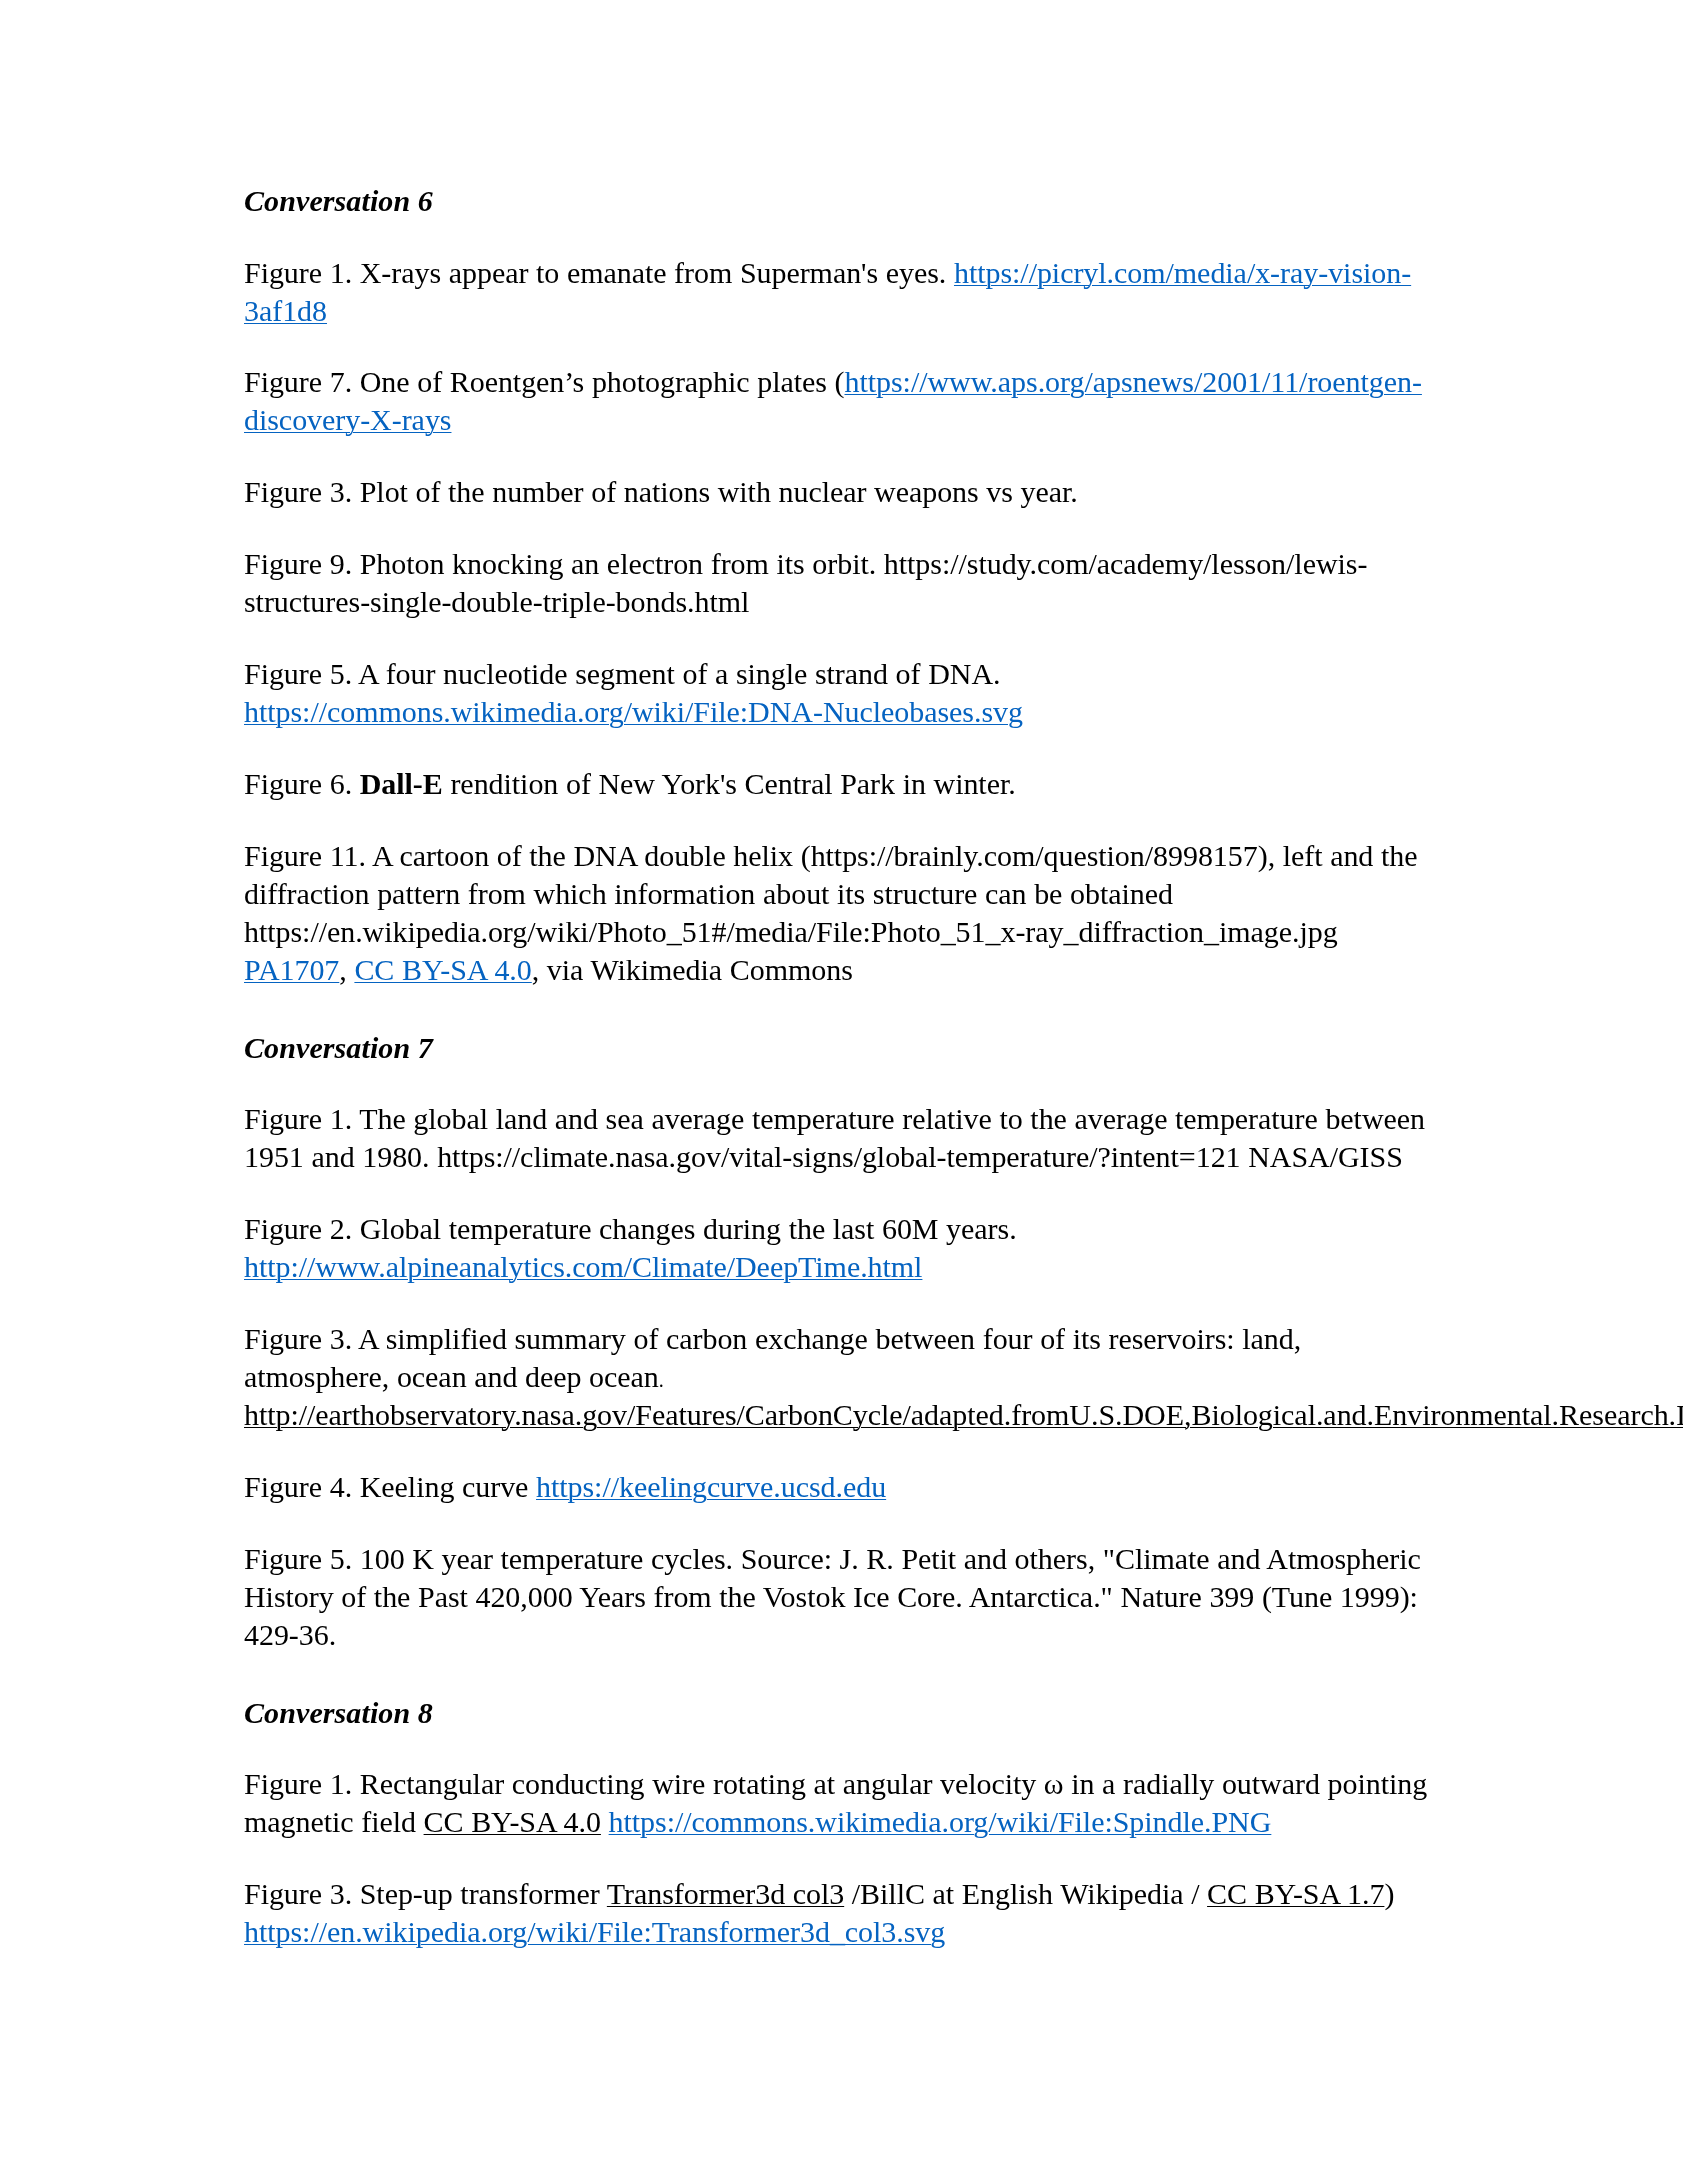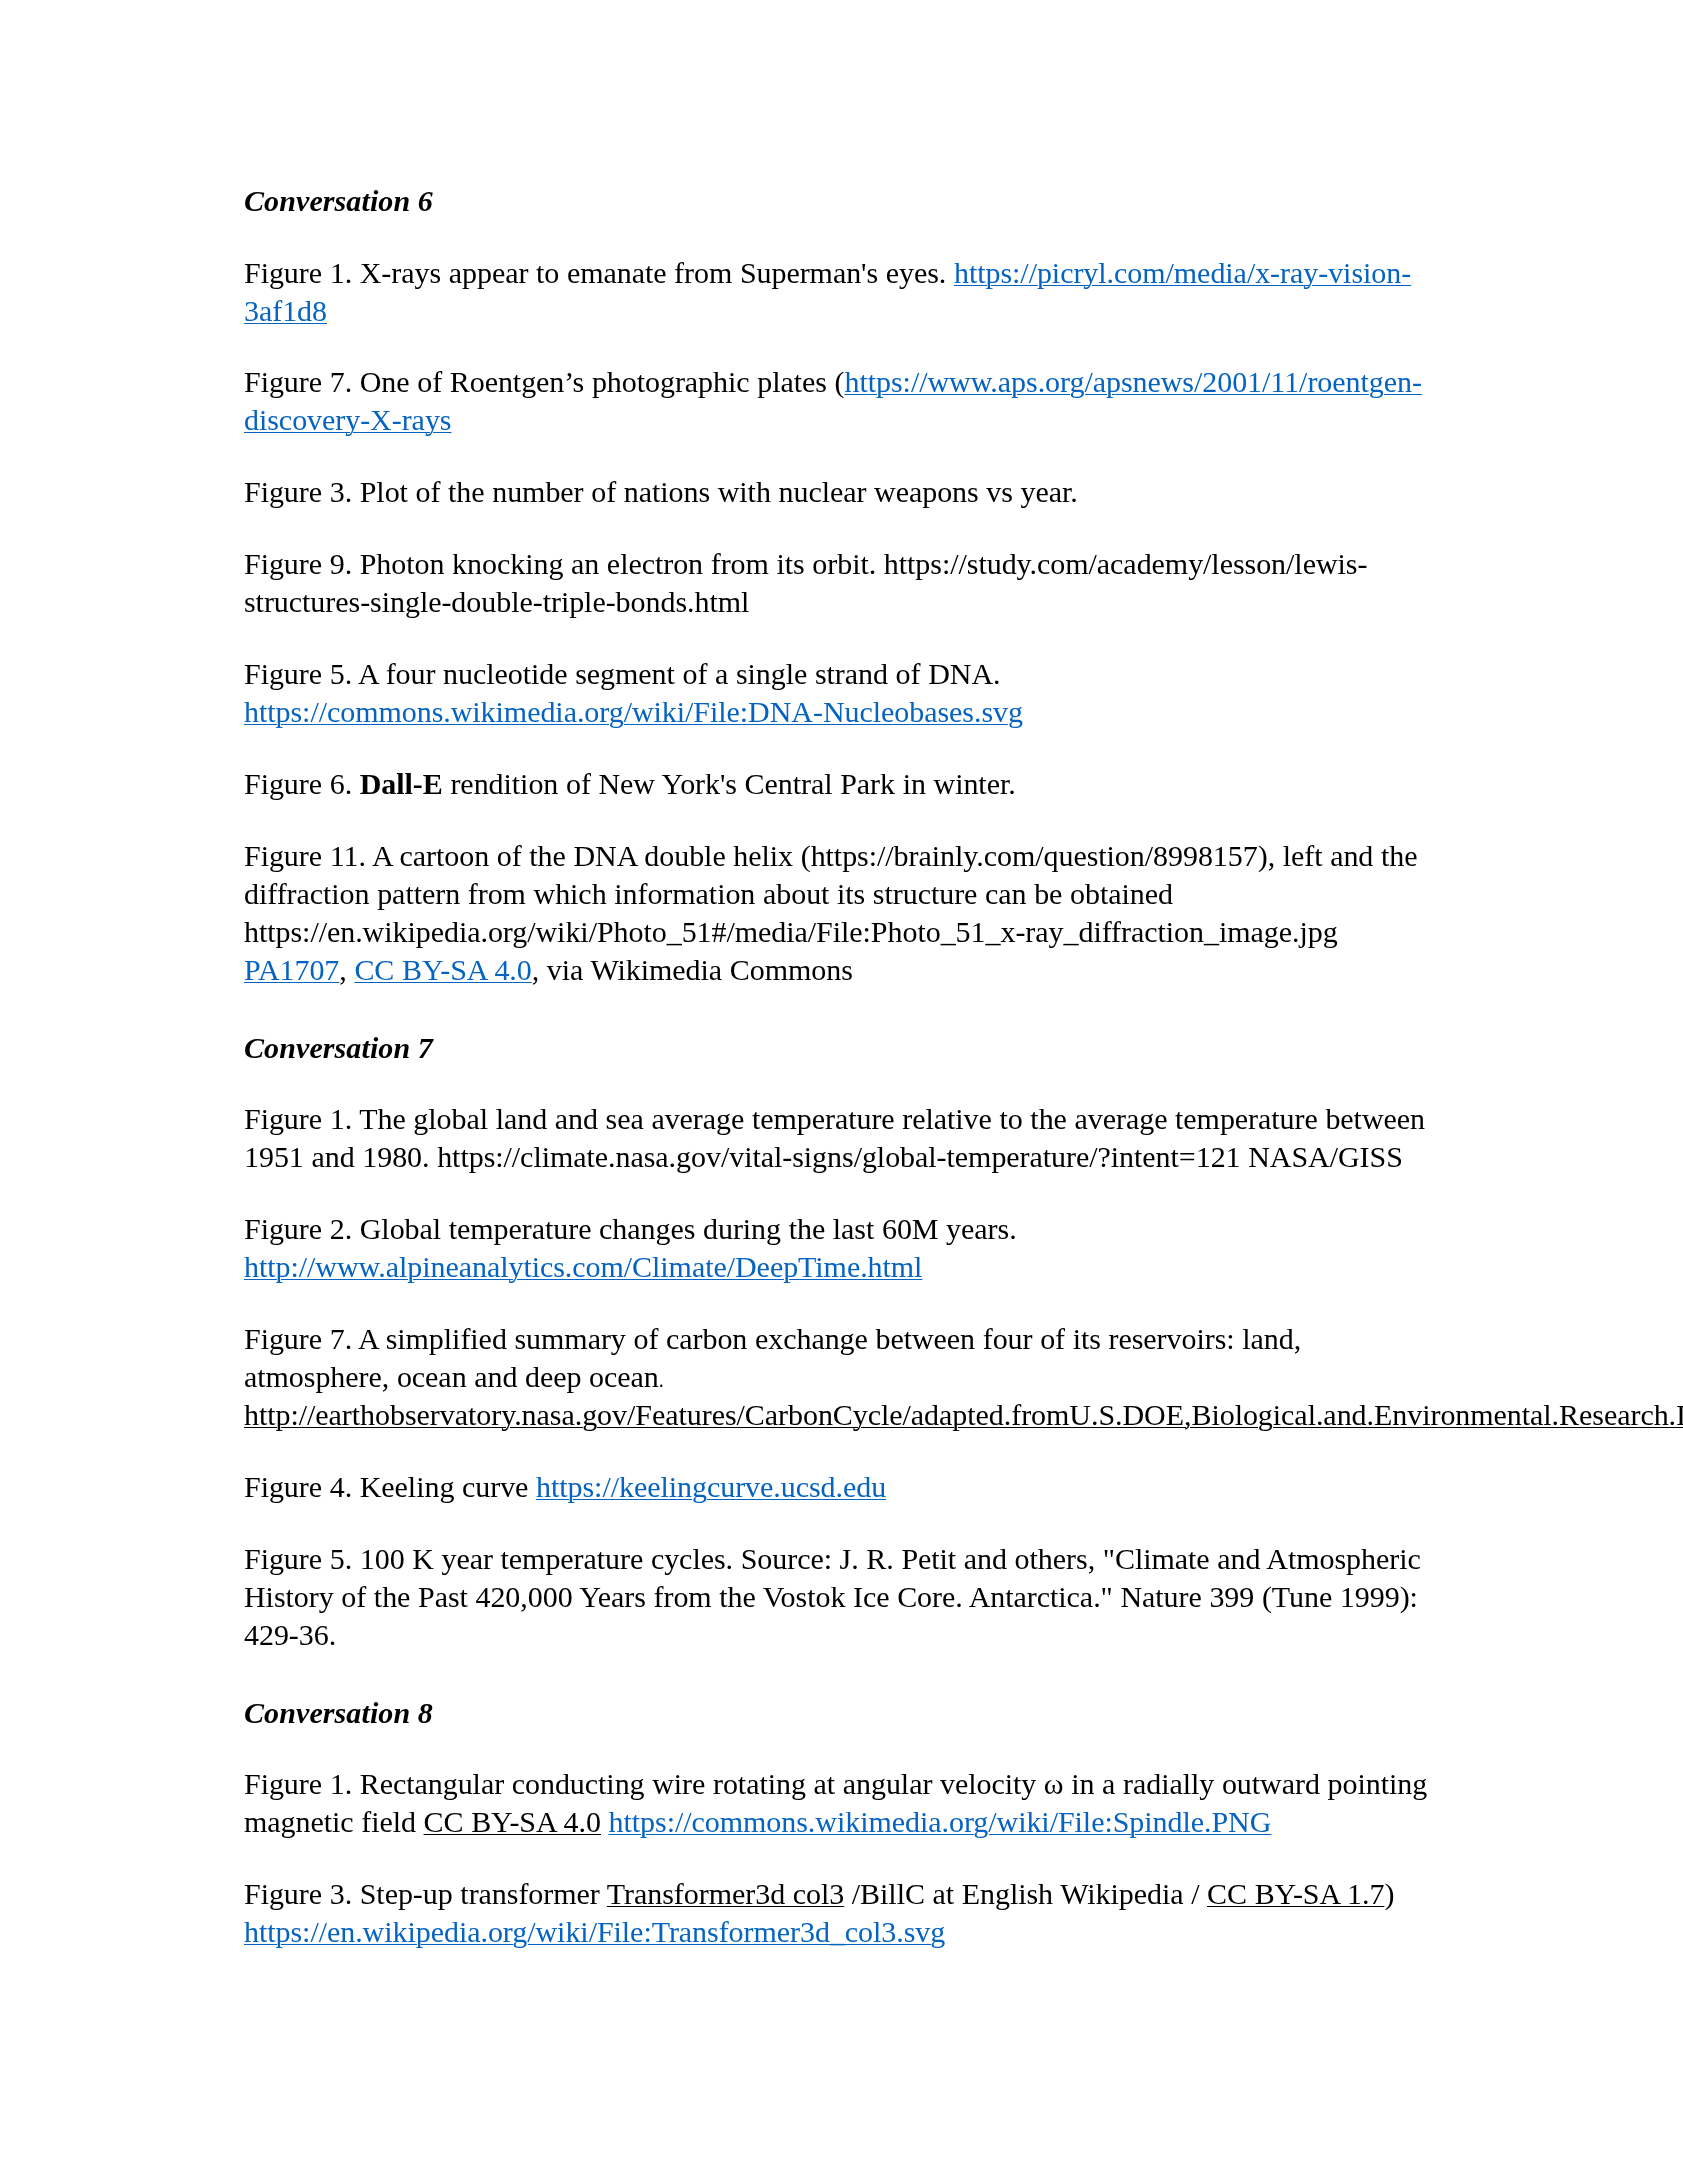--- a/index.html
+++ b/index.html
@@ -80,21 +80,21 @@
         <p class="caption"><span>Figure 6. </span><span class="bold">Dall-E</span><span> rendition of New York's Central Park in winter.</span></p>
         <div class="gap-para"></div>
         <p class="caption"><span>Figure 11.  A cartoon of the DNA double helix (https://brainly.com/question/8998157), left and the diffraction pattern from which information about its structure can be obtained</span><br><span>https://en.wikipedia.org/wiki/Photo_51#/media/File:Photo_51_x-ray_diffraction_image.jpg</span><br><span> </span><a class="link" href="#">PA1707</a><span>, </span><a class="link" href="#">CC BY-SA 4.0</a><span>, via Wikimedia Commons</span></p>
         <div class="gap-section"></div>
         <h2 class="section-heading">Conversation 7</h2>
         <div class="gap-after-heading"></div>
         <p class="caption"><span>Figure 1. The global land and sea average temperature relative to the average temperature between 1951 and 1980. https://climate.nasa.gov/vital-signs/global-temperature/?intent=121 NASA/GISS</span></p>
         <div class="gap-para"></div>
         <p class="caption"><span>Figure 2. Global temperature changes during the last 60M years.</span><br><a class="link" href="#">http://www.alpineanalytics.com/Climate/DeepTime.html</a></p>
         <div class="gap-para"></div>
-        <p class="caption"><span>Figure 7. A simplified summary of carbon exchange between four of its reservoirs: land, atmosphere, ocean and deep ocean</span><span style="font-size: 20px;">.</span><br><span> </span><span class="ulink">http://earthobservatory.nasa.gov/Features/CarbonCycle/adapted.fromU.S.DOE,Biological.and.Environmental.Research.Information.System</span></p>
+        <p class="caption"><span>Figure 3. A simplified summary of carbon exchange between four of its reservoirs: land, atmosphere, ocean and deep ocean</span><span style="font-size: 20px;">.</span><br><span> </span><span class="ulink">http://earthobservatory.nasa.gov/Features/CarbonCycle/adapted.fromU.S.DOE,Biological.and.Environmental.Research.Information.System</span></p>
         <div class="gap-para"></div>
         <p class="caption"><span>Figure 4. Keeling curve </span><a class="link" href="#">https://keelingcurve.ucsd.edu</a></p>
         <div class="gap-para"></div>
         <p class="caption"><span>Figure 5. 100 K year temperature cycles. Source: J. R. Petit and others, "Climate and Atmospheric History of the Past 420,000 Years from the Vostok Ice Core. Antarctica." Nature 399 (Tune 1999): 429-36.</span></p>
         <div class="gap-section"></div>
         <h2 class="section-heading">Conversation 8</h2>
         <div class="gap-after-heading"></div>
         <p class="caption"><span>Figure 1. Rectangular conducting wire rotating at angular velocity ω in a radially outward pointing magnetic field  </span><span class="ulink">CC BY-SA 4.0</span><span> </span><a class="link" href="#">https://commons.wikimedia.org/wiki/File:Spindle.PNG</a></p>
         <div class="gap-para"></div>
         <p class="caption"><span>Figure 3. Step-up transformer </span><span class="ulink">Transformer3d col3</span><span> /BillC at English Wikipedia / </span><span class="ulink">CC BY-SA 1.7</span><span>)</span><br><a class="link" href="#">https://en.wikipedia.org/wiki/File:Transformer3d_col3.svg</a></p>

